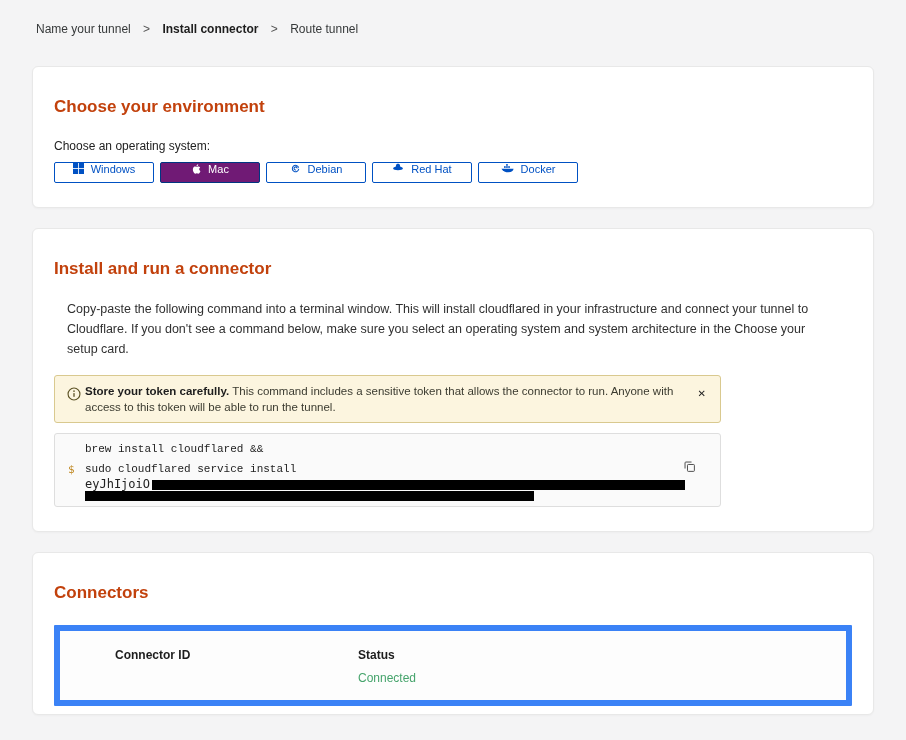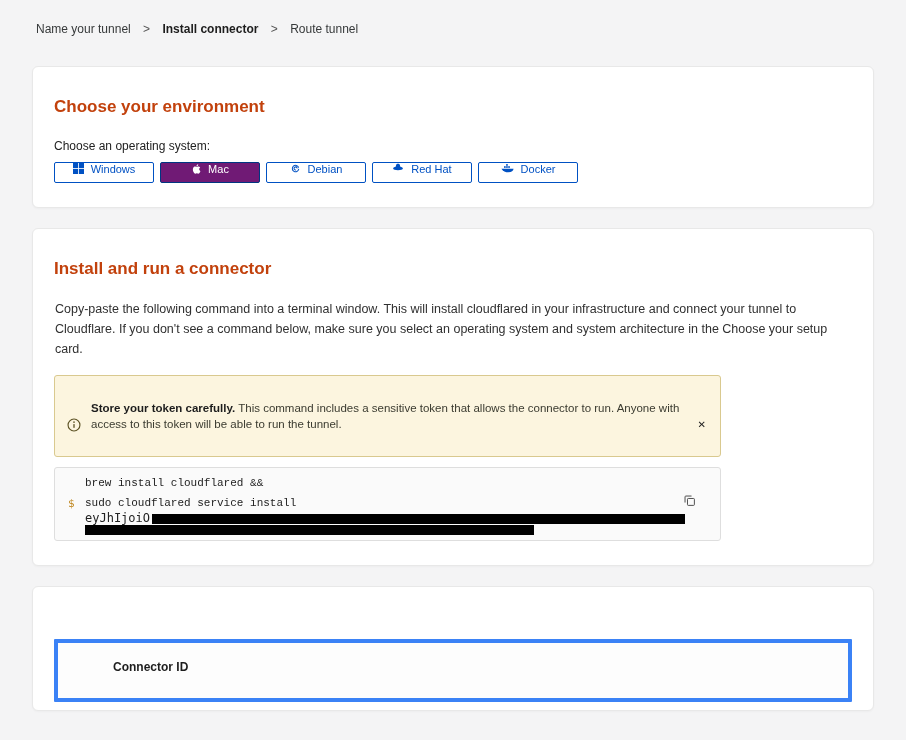--- a/index.html
+++ b/index.html
@@ -39,26 +39,26 @@
     display: inline-flex; align-items: flex-start; justify-content: center; gap: 7px;
     width: 100px; height: 21px; padding: 0;
     background: #fff; border: 1px solid #0051c3; color: #0051c3;
     border-radius: 2px; font-size: 11px; font-family: inherit; cursor: pointer;
   }
   .os-btn.selected { background: #701a75; border-color: #003681; color: #fff; }
   .os-icon { display: inline-flex; }
   .os-icon svg { display: block; }
 
   
-  .desc { font-size: 12.5px; line-height: 20px; margin: 20px 1px 0; color: #303030; }
+  .desc { font-size: 12.5px; line-height: 20px; margin: 20px 13px 0; color: #303030; }
   .warning-banner {
     width: 667px; margin-top: 16px;
-    display: flex; gap: 10px; align-items: flex-end;
+    display: flex; gap: 4px; align-items: flex-start;
     background: #fcf5df; border: 1px solid #d9c98f; border-radius: 3px;
-    padding: 24px 12px;
+    padding: 7px 12px;
   }
   .info-icon { color: #5d5325; margin-top: 4px; display: inline-flex; }
   .warning-text { font-size: 11.5px; line-height: 16px; margin: 0; flex: 1; color: #3b3b30; }
   .warning-text strong { color: #1d1d1d; margin-right: 3px; }
   .close-btn { background: none; border: none; font-size: 10px; color: #222; cursor: pointer; padding: 2px 2px; margin-top: 4px; line-height: 1; }
 
   .codeblock {
     position: relative; width: 667px; margin-top: 10px;
     background: #fafafa; border: 1px solid #dedede; border-radius: 3px;
     padding: 5px 40px 5px 30px;
@@ -68,21 +68,21 @@
   .codeline { font-size: 11px; line-height: 20px; color: #222; white-space: pre; font-family: Liberation Mono, monospace; }
   .tokenline { font-size: 12px; line-height: 11px; height: 11px; color: #222; white-space: nowrap; }
   .redact { display: inline-block; background: #000; height: 10px; vertical-align: middle; }
   .bar1 { width: 533px; margin-left: 2px; }
   .bar2 { width: 449px; }
   .copy-btn { position: absolute; right: 24px; top: 26px; background: none; border: none; cursor: pointer; padding: 0; line-height: 0; }
 
   
   .table {
     margin-top: 22px;
-    border: 4px solid #3b82f6; background: #fdfdfd; border-radius: 1px;
+    border: 6px solid #3b82f6; background: #fdfdfd; border-radius: 1px;
     display: grid; grid-template-columns: 243px 105px 104px 175px 1fr;
     padding: 17px 0 15px 55px;
   }
   .hdr { font-size: 12px; font-weight: 700; margin-bottom: 9px; color: #1d1d1d; }
   .val { font-size: 12px; color: #222; }
   .val.status { color: #46a46c; }
   .warn-icon { color: #f6821f; font-size: 11px; margin-left: 4px; }
 
   .next-btn {
     margin-top: 32px;
@@ -195,26 +195,31 @@
               <rect x="5.5" y="5.5" width="8.5" height="8.5" rx="1"></rect>
               <path d="M10.5 2.5h-7a1 1 0 0 0-1 1v7"></path>
             </svg>
         </span>
       </button>
     </div>
   </section>
 
   
   <section class="card connectors">
+    <h2 class="card-title">Connectors</h2>
     <div class="table">
 
       <div class="col">
         <div class="hdr">Connector ID</div>
       </div>
 
+      <div class="col">
+        <div class="hdr">Status</div>
+        <div class="val status">Connected</div>
+      </div>
 
 
 
 
     </div>
   </section>
 
   <button class="next-btn">Next</button>
 
 </div>

